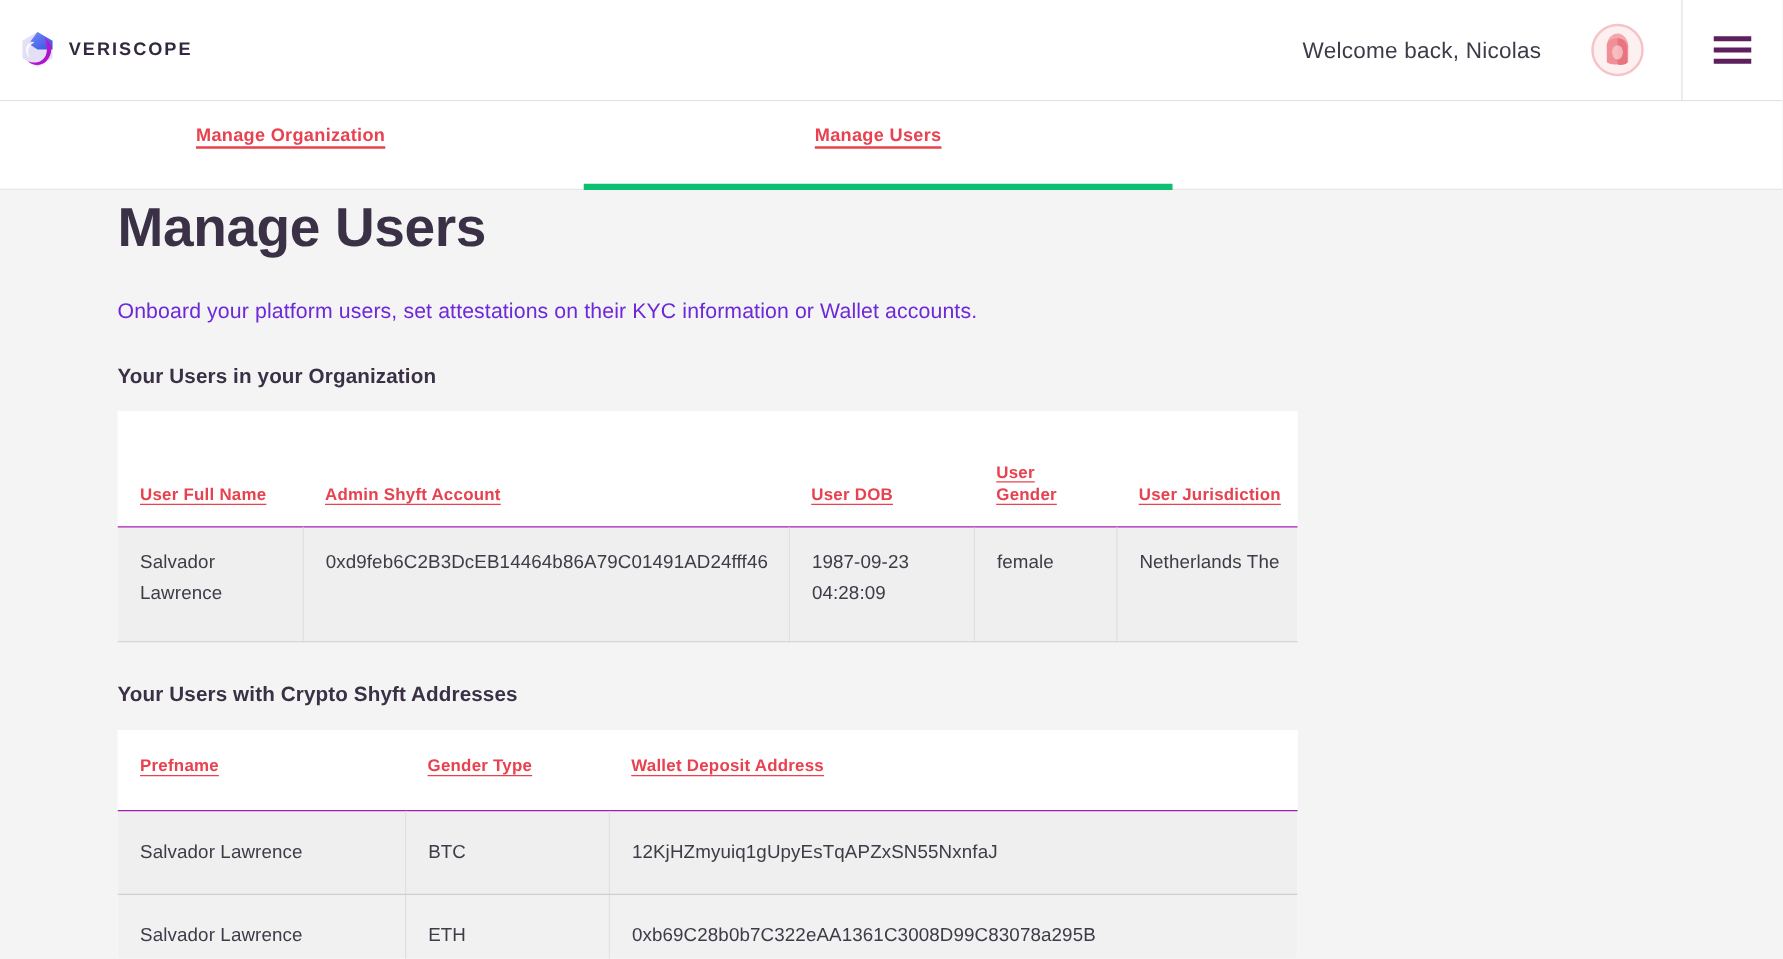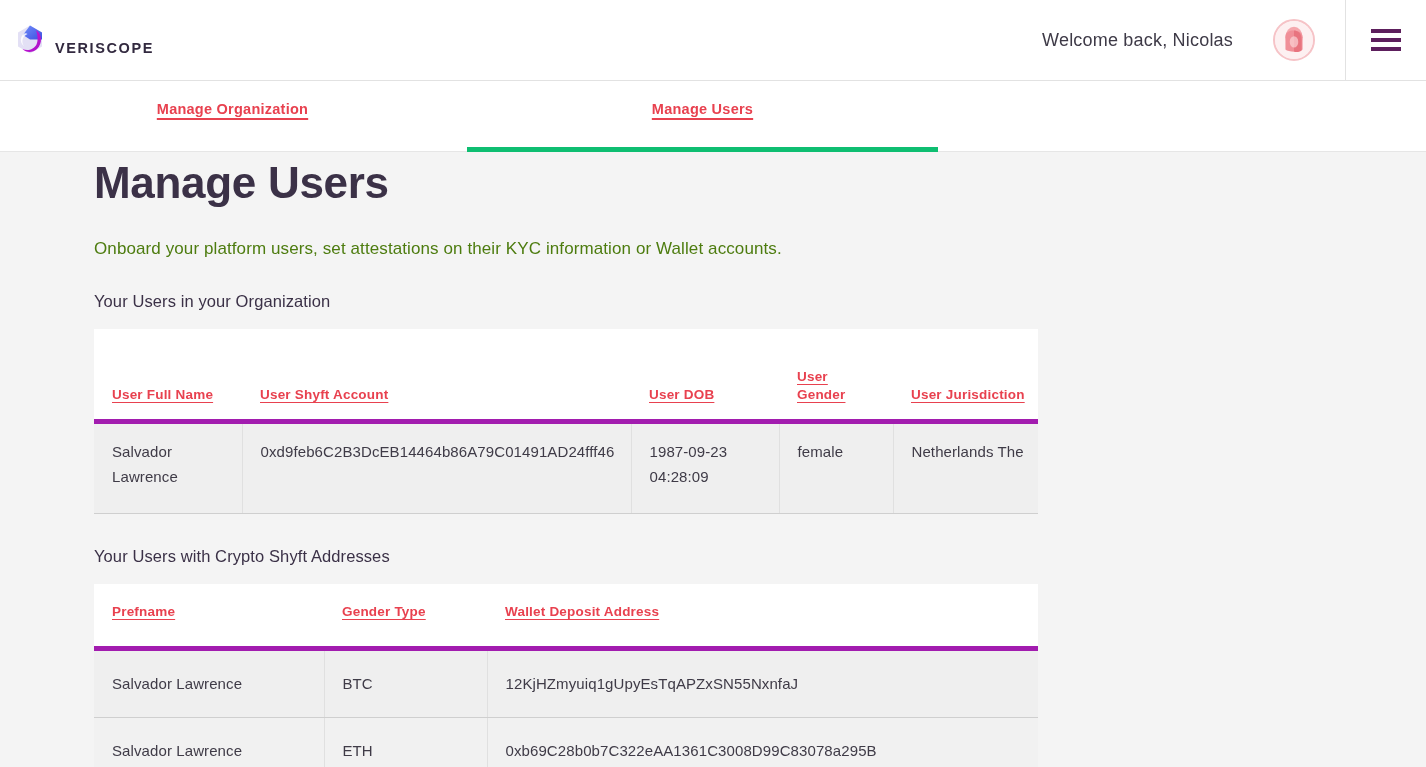--- a/index.html
+++ b/index.html
@@ -17,21 +17,21 @@
   .topbar {
     position: relative;
     height: 81px;
     background: #ffffff;
     display: flex;
     align-items: center;
     border-bottom: 1px solid #e2e2e2;
   }
   .brand {
     display: flex;
-    align-items: flex-end;
+    align-items: center;
     gap: 9px;
     margin-left: 14px;
   }
   .brand-mark { width: 32px; height: 32px; display: block; }
   .brand-word {
     font-size: 14.5px;
     font-weight: bold;
     letter-spacing: 1.6px;
     color: #32293f;
   }
@@ -124,27 +124,27 @@
   .page-title {
     font-size: 44px;
     font-weight: bold;
     color: #3b3147;
     margin: 6px 0 0 0;
     letter-spacing: -0.3px;
     line-height: 1.15;
   }
   .page-sub {
     font-size: 17px;
-    color: #4d7c0f;
+    color: #6d28d9;
     margin: 30px 0 0 0;
     letter-spacing: .1px;
   }
   .section-title {
     font-size: 16.5px;
-    font-weight: normal;
+    font-weight: bold;
     color: #3b3147;
     margin: 33px 0 0 0;
     letter-spacing: .1px;
   }
 
   
   .table-wrap {
     width: 944px;
     margin-top: 18px;
     overflow: hidden;
@@ -153,21 +153,21 @@
     border-collapse: collapse;
     table-layout: fixed;
     background: #ffffff;
   }
   table.grid thead th {
     background: #ffffff;
     text-align: left;
     vertical-align: bottom;
     padding: 14px 18px 16px 18px;
     height: 93px;
-    border-bottom: 5px solid #a21caf;
+    border-bottom: 1px solid #a21caf;
     font-weight: normal;
   }
   table.grid thead th .colhead {
     font-size: 13.5px;
     font-weight: bold;
     color: #e8414f;
     text-decoration: underline;
     text-underline-offset: 3px;
     text-decoration-thickness: 1.4px;
     letter-spacing: .2px;
@@ -275,21 +275,21 @@
       <colgroup>
           <col>
           <col>
           <col>
           <col>
           <col>
         </colgroup>
       <thead>
         <tr>
           <th><span class="colhead">User Full Name</span></th>
-          <th><span class="colhead">User Shyft Account</span></th>
+          <th><span class="colhead">Admin Shyft Account</span></th>
           <th><span class="colhead">User DOB</span></th>
           <th><span class="colhead">User Gender</span></th>
           <th><span class="colhead">User Jurisdiction</span></th>
         </tr>
       </thead>
       <tbody>
         <tr>
           <td>Salvador Lawrence</td>
           <td>0xd9feb6C2B3DcEB14464b86A79C01491AD24fff46</td>
           <td>1987-09-23 04:28:09</td>

